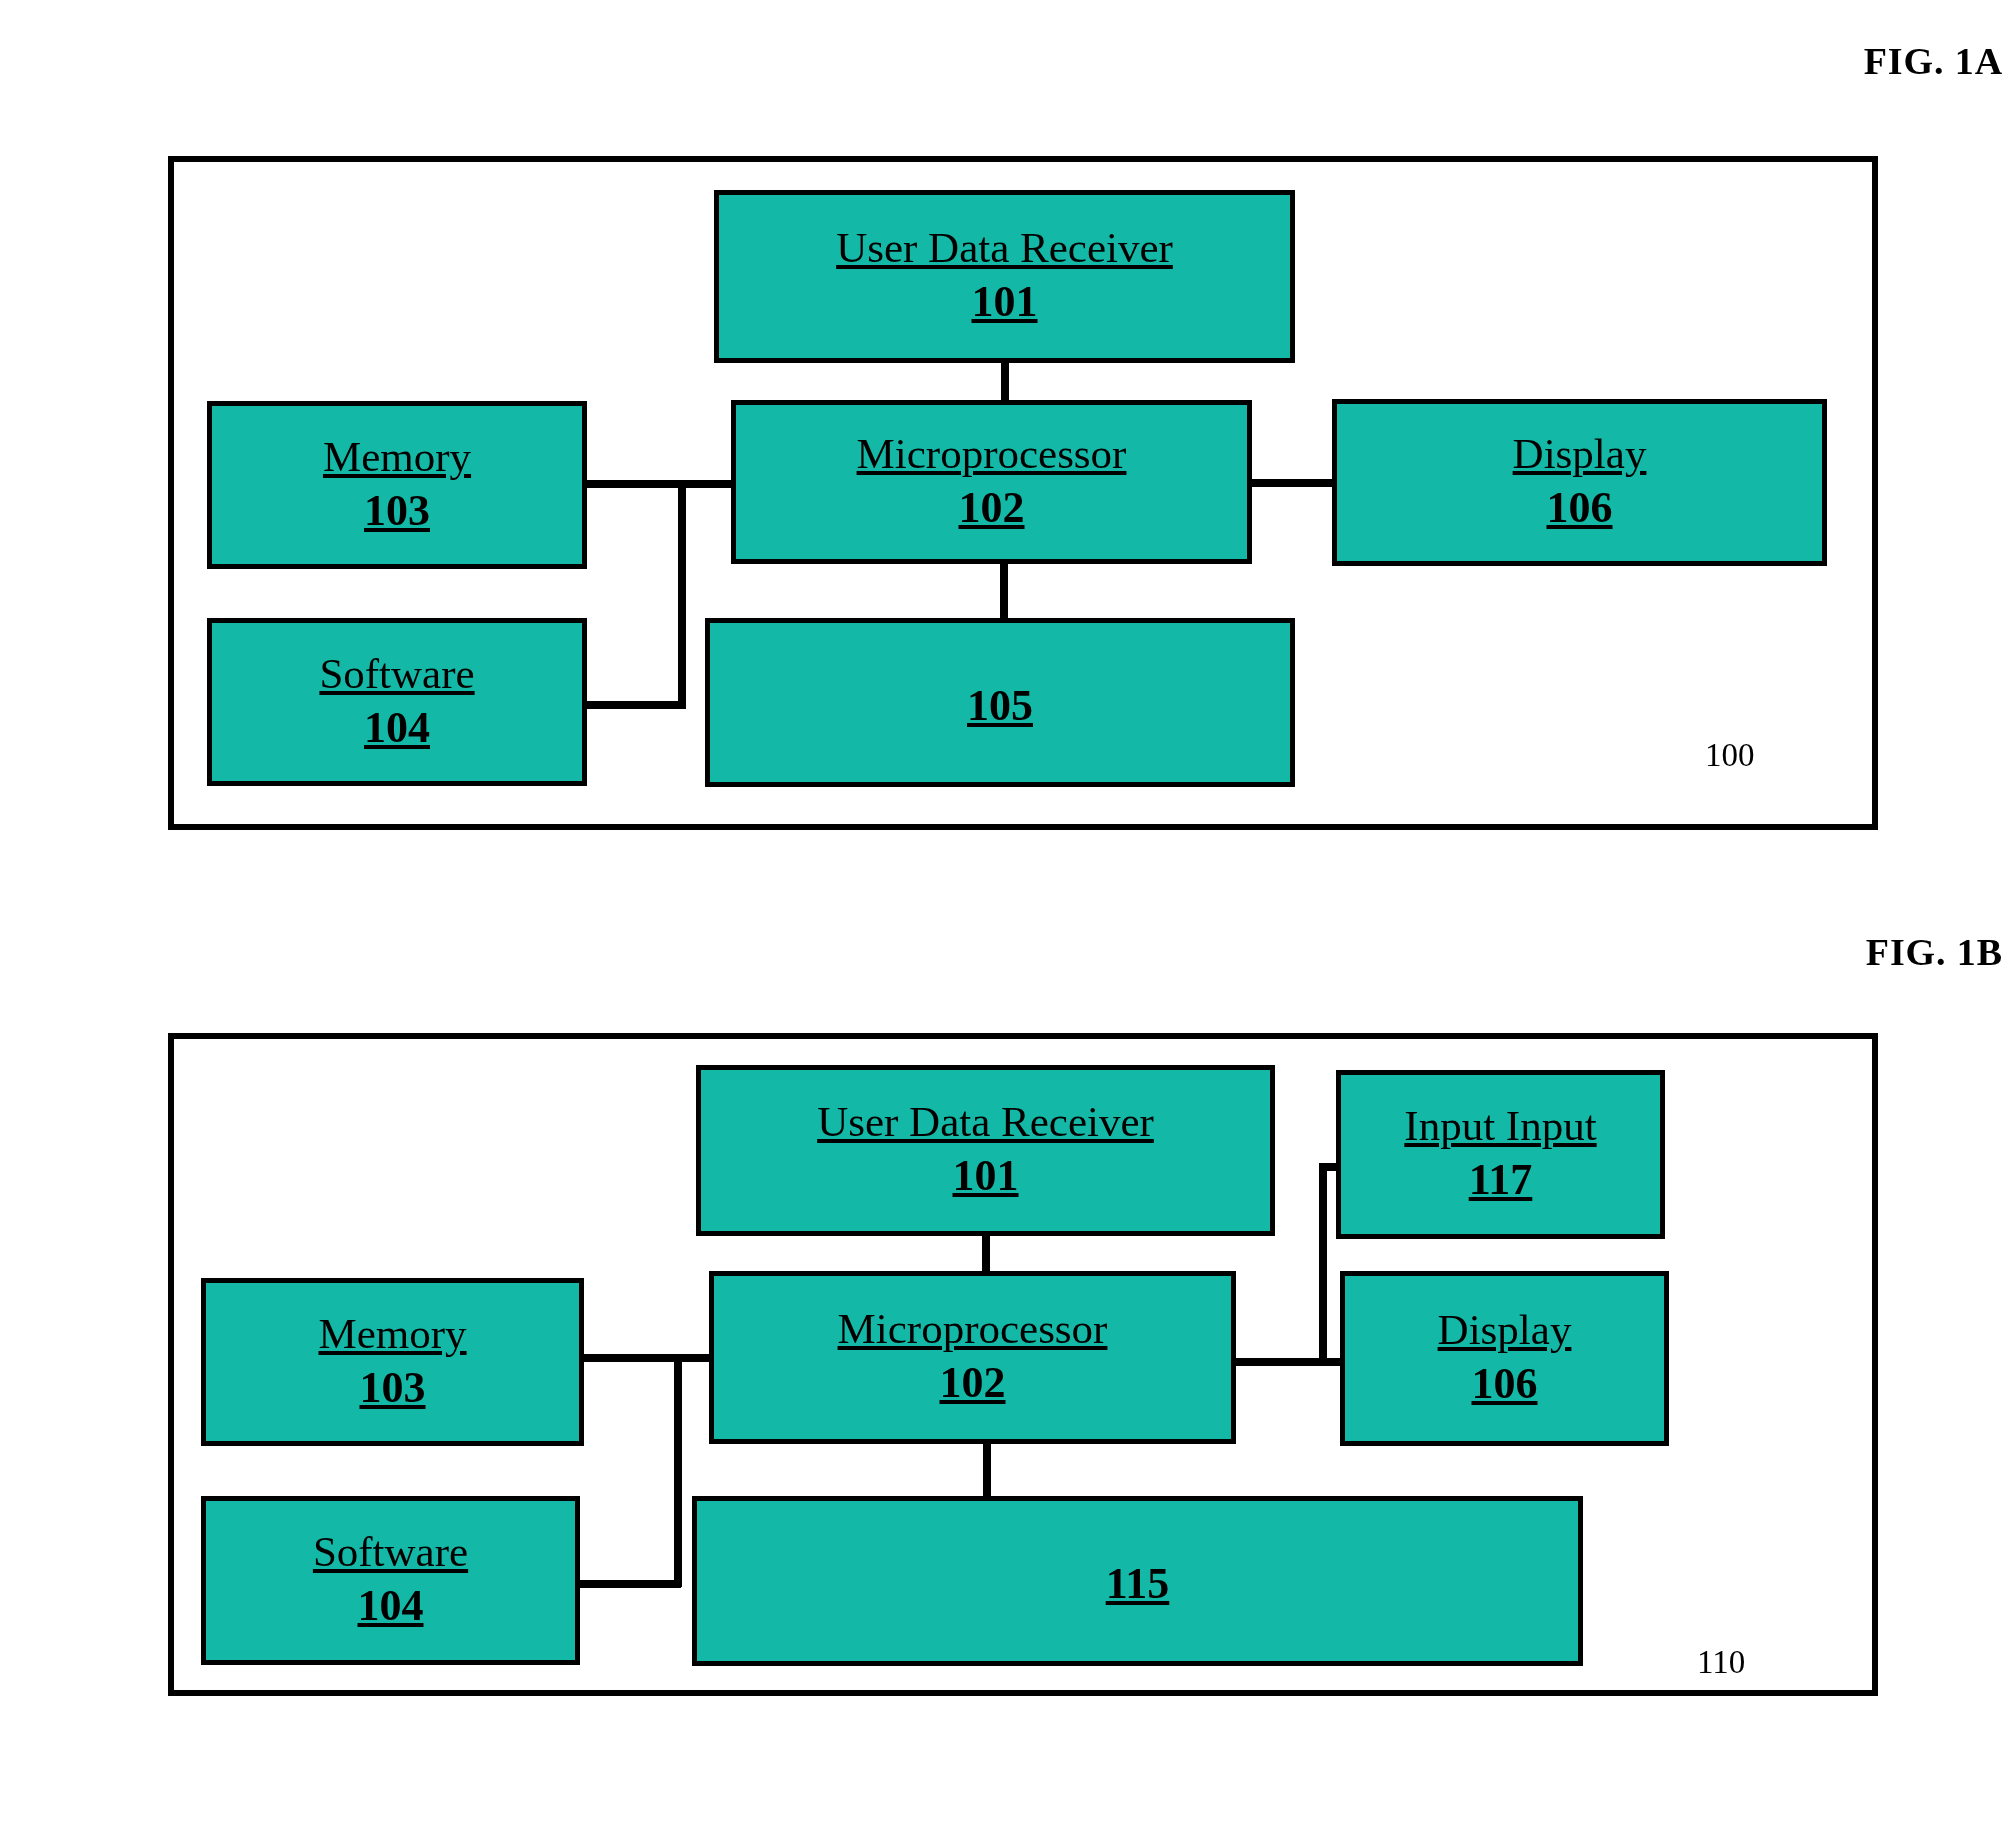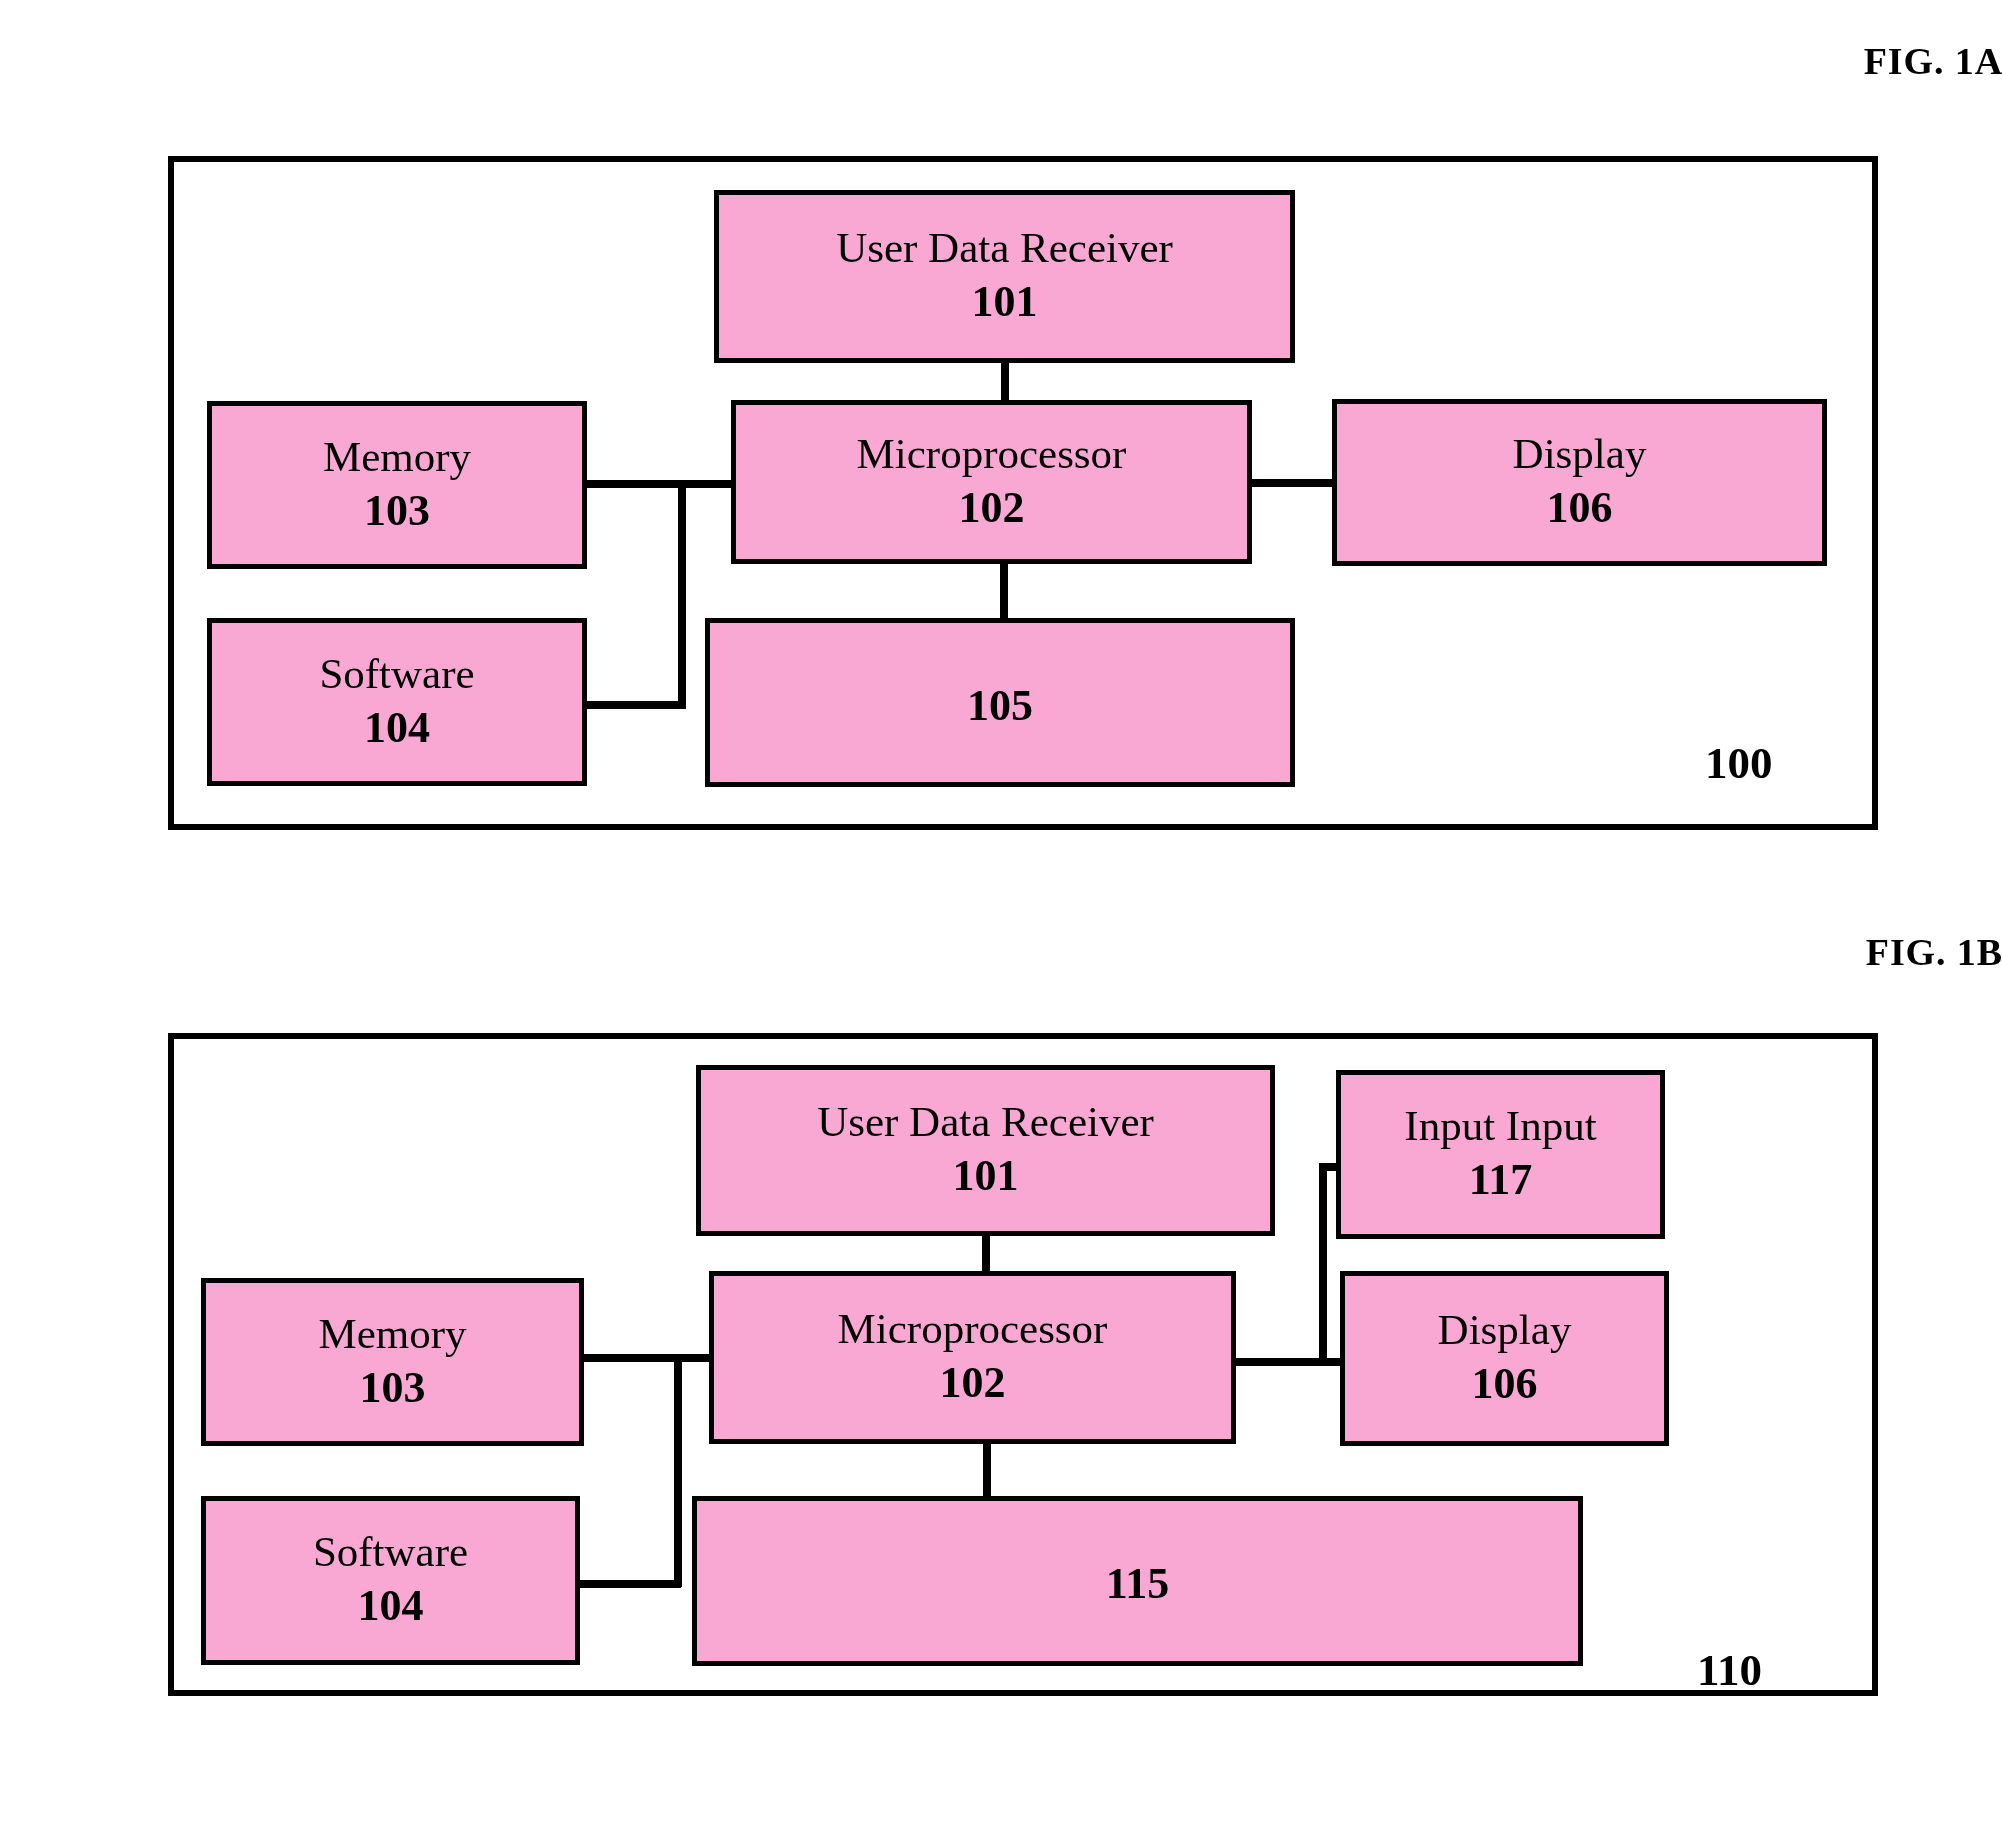--- a/index.html
+++ b/index.html
@@ -38,26 +38,27 @@
     background: #fff;
   }
   #fig1a-frame { left: 168px;  top: 156px;  width: 1710px; height: 674px; }
   #fig1b-frame { left: 168px;  top: 1033px; width: 1710px; height: 663px; }
 
   
   .box {
     position: absolute;
     border: 5.2px solid #000;
     box-sizing: border-box;
-    background: #f9a8d4;
+    background: #14b8a6;
     display: flex;
     flex-direction: column;
     align-items: center;
     justify-content: center;
     z-index: 4;
+    text-decoration: underline;
   }
   .box .title {
     font-size: 43px;
     line-height: 1.04;
     white-space: nowrap;
     font-weight: normal;
   }
   .box .num {
     font-size: 44px;
     font-weight: bold;
@@ -70,22 +71,22 @@
     position: absolute;
     background: #000;
     z-index: 2;
   }
   .conn.h { height: 7.8px; }
   .conn.v { width: 7.8px; }
 
   
   .frame-ref {
     position: absolute;
-    font-size: 45px;
-    font-weight: bold;
+    font-size: 33px;
+    font-weight: normal;
     z-index: 5;
   }
 
   
   #a-udr   { left: 714px;  top: 190px;  width: 581px; height: 173px; }
   #a-mem   { left: 207px;  top: 401px;  width: 380px; height: 168px; }
   #a-micro { left: 731px;  top: 400px;  width: 521px; height: 164px; }
   #a-disp  { left: 1332px; top: 399px;  width: 495px; height: 167px; }
   #a-soft  { left: 207px;  top: 618px;  width: 380px; height: 168px; }
   #a-comm  { left: 705px;  top: 618px;  width: 590px; height: 169px; }

